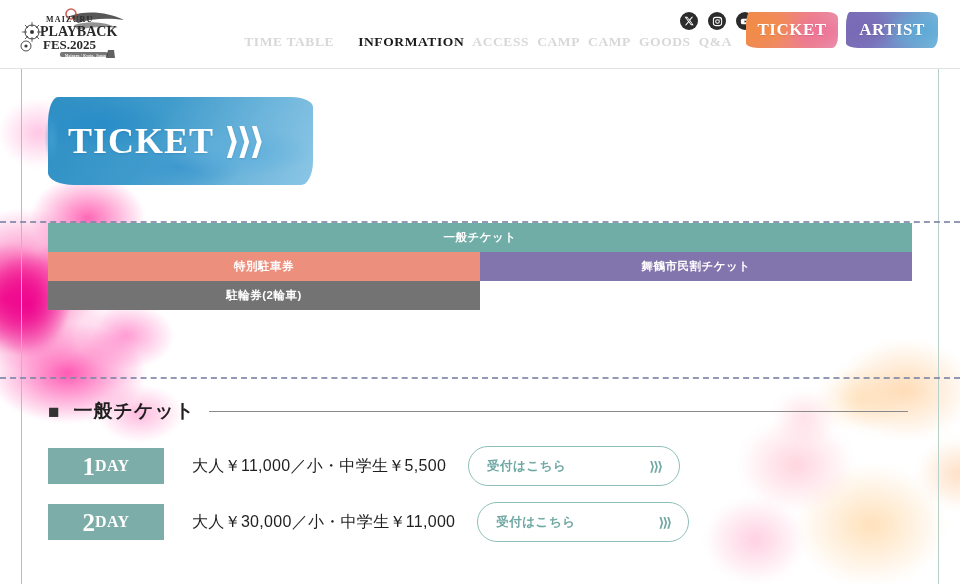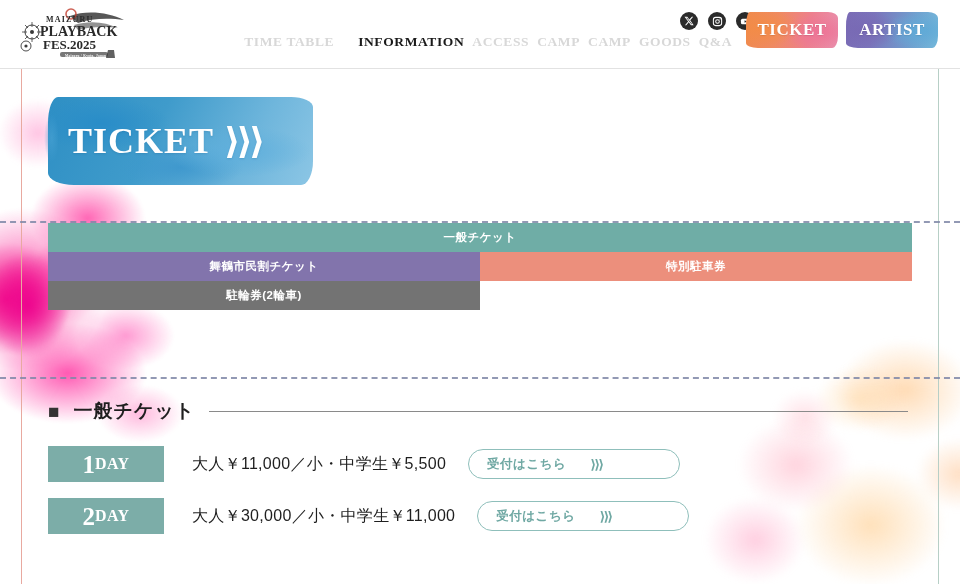--- a/index.html
+++ b/index.html
@@ -351,28 +351,28 @@
     margin-left: 28px;
     font-size: 16px;
     font-weight: 400;
     color: #1f1f1f;
     letter-spacing: .3px;
     white-space: nowrap;
   }
   .apply-btn {
     margin-left: 22px;
     min-width: 212px;
-    height: 30px;
+    height: 40px;
     border: 1.5px solid #8fbfbb;
     border-radius: 999px;
     background: #ffffff;
     display: flex;
     align-items: center;
-    justify-content: flex-start;
-    gap: 24px;
+    justify-content: space-between;
+    gap: 7px;
     cursor: pointer;
     padding: 0 18px;
   }
   .apply-btn .lbl {
     font-size: 12.5px;
     font-weight: 700;
     color: #6fa8a3;
     letter-spacing: .5px;
   }
   .apply-btn .chv {
@@ -490,22 +490,22 @@
       <span>TICKET</span>
       <span class="chev-group">⟩⟩⟩</span>
     </h1>
   </div>
 
   <div class="cat-table">
     <div class="cat-row">
       <div class="cat-cell" style="width:100%;background:#6fada6">一般チケット</div>
     </div>
     <div class="cat-row">
+      <div class="cat-cell" style="width:50%;background:#ec8f7c">特別駐車券</div>
       <div class="cat-cell" style="width:50%;background:#8274ac">舞鶴市民割チケット</div>
-      <div class="cat-cell" style="width:50%;background:#ec8f7c">特別駐車券</div>
     </div>
     <div class="cat-row">
       <div class="cat-cell" style="width:50%;background:#737373">駐輪券(2輪車)</div>
     </div>
   </div>
 
   <div class="section-head">
     <span class="sq">■</span>
     <span class="section-title">一般チケット</span>
     <span class="section-rule"></span>

